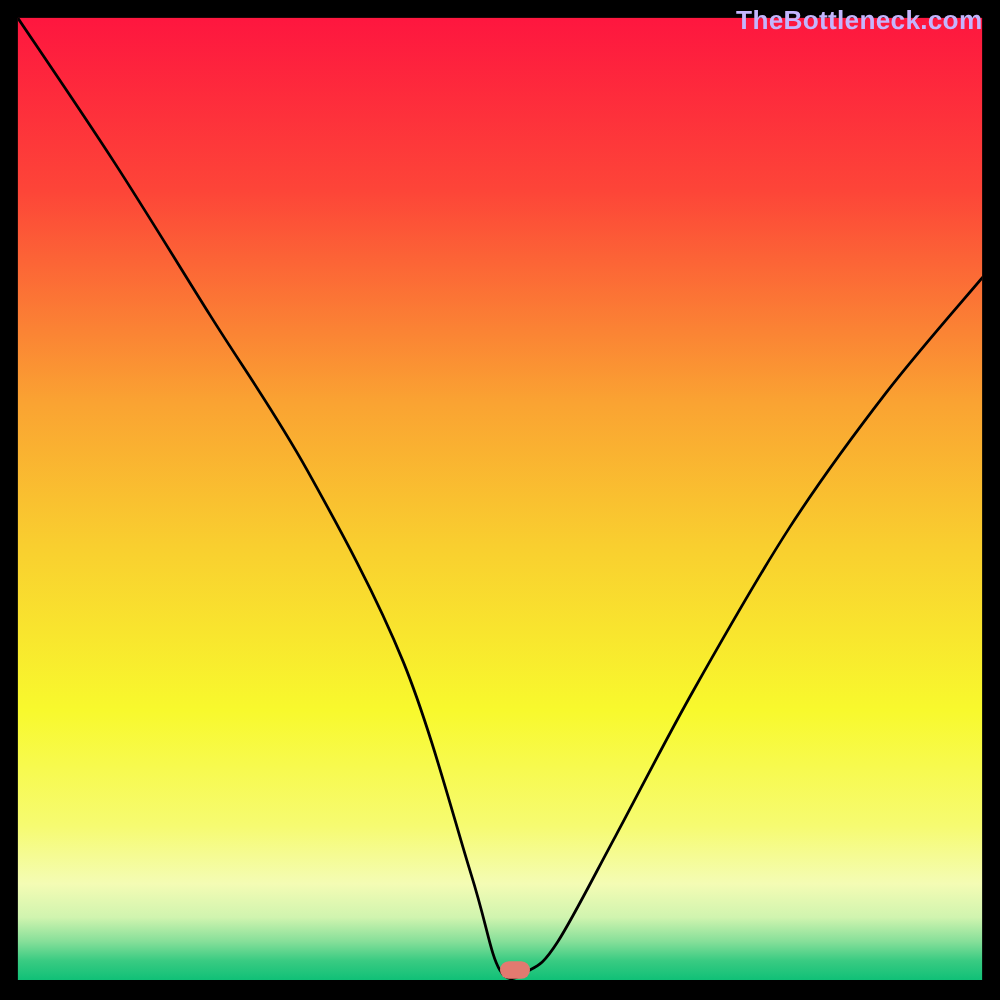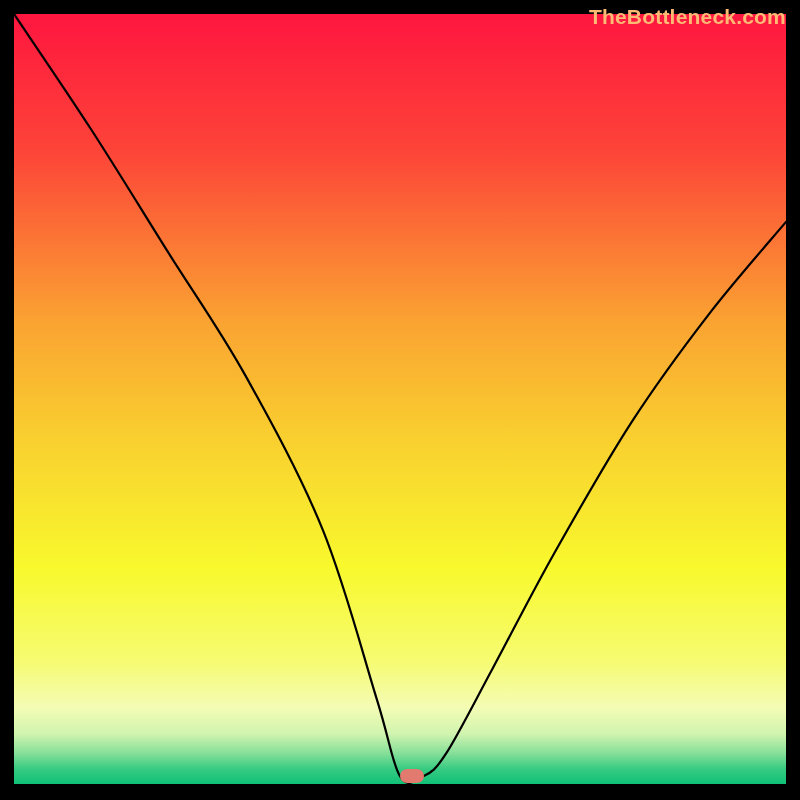--- a/index.html
+++ b/index.html
@@ -30,21 +30,21 @@
     top: 0;
     width: 100%;
     height: 100%;
   }
   .watermark {
     position: absolute;
     top: 5px;
     right: 14px;
     font-size: 21px;
     font-weight: bold;
-    color: #fdba74;
+    color: #c4b5fd;
     letter-spacing: 0.2px;
   }
   .curve-svg {
     position: absolute;
     left: 0;
     top: 0;
     width: 100%;
     height: 100%;
   }
   .marker {

